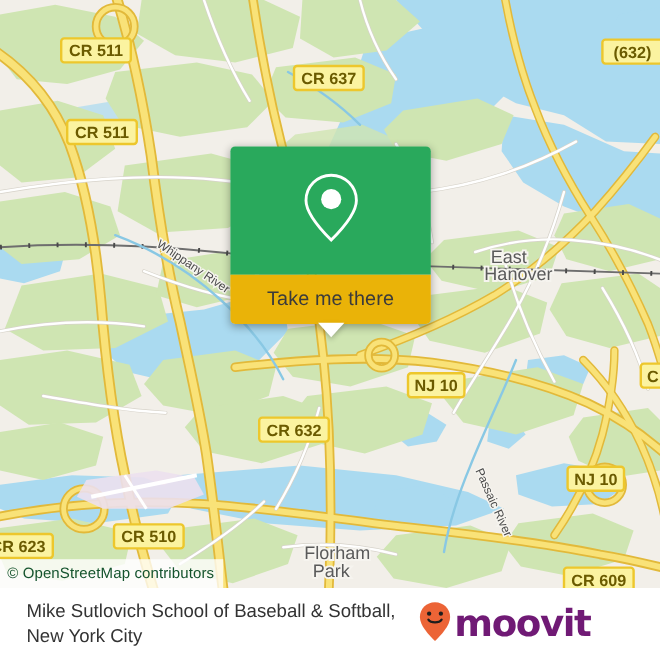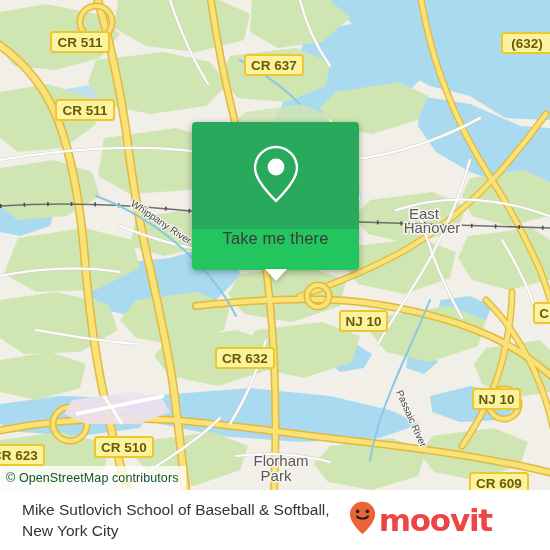--- a/index.html
+++ b/index.html
@@ -28,22 +28,22 @@
     position:absolute;left:192px;top:122px;width:167px;
     border-radius:4px;overflow:visible;
     box-shadow:0 2px 7px rgba(0,0,0,.33);
     font-family:"Liberation Sans","DejaVu Sans",sans-serif;
   }
   .popup-top{
     background:#29a95c;height:107px;border-radius:4px 4px 0 0;
     display:flex;align-items:center;justify-content:center;
   }
   .popup-bottom{
-    background:#22c55e;height:41px;border-radius:0 0 4px 4px;
-    display:flex;align-items:flex-start;justify-content:center;
+    background:#eab308;height:41px;border-radius:0 0 4px 4px;
+    display:flex;align-items:center;justify-content:center;
     position:relative;
   }
   .popup-label{
     font-size:16.5px;color:#3b3b3b;letter-spacing:.1px;
   }
   .popup-tip{
     position:absolute;left:50%;bottom:-11px;margin-left:-11px;
     width:0;height:0;
     border-left:11px solid transparent;
     border-right:11px solid transparent;
@@ -56,21 +56,21 @@
     position:absolute;left:0;top:490px;width:510px;height:60px;
     background:#fff;display:flex;align-items:center;
     justify-content:space-between;padding:0 18px 0 22px;
     box-sizing:border-box;
   }
   .footer-title{
     font-size:15.5px;color:#333;line-height:21px;max-width:358px;
   }
   .brand{display:flex;align-items:center;gap:3px;}
   .brand-word{
-    font-size:31px;color:#ef4444;font-weight:bold;letter-spacing:-1.2px;
+    font-size:31px;color:#701a75;font-weight:bold;letter-spacing:-1.2px;
     font-family:"DejaVu Sans","Liberation Sans",sans-serif;
     text-align:right;
   }
 
   
   .lbl{font-family:"Liberation Sans","DejaVu Sans",sans-serif;}
 </style>
 </head>
 <body>
 

